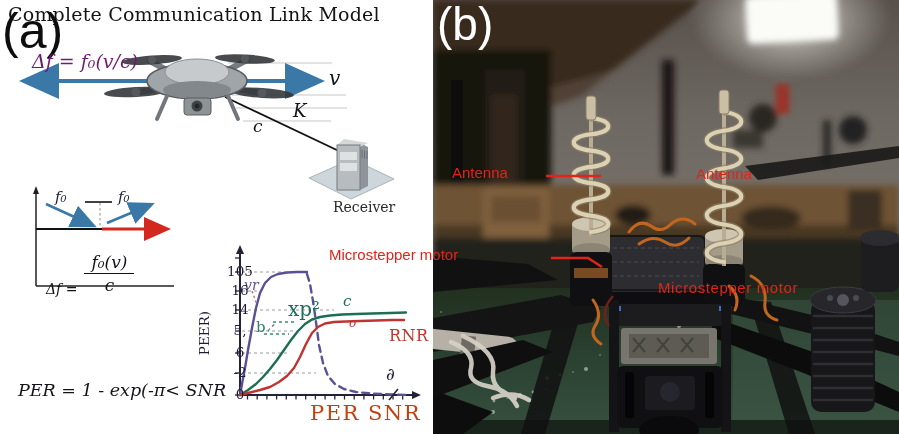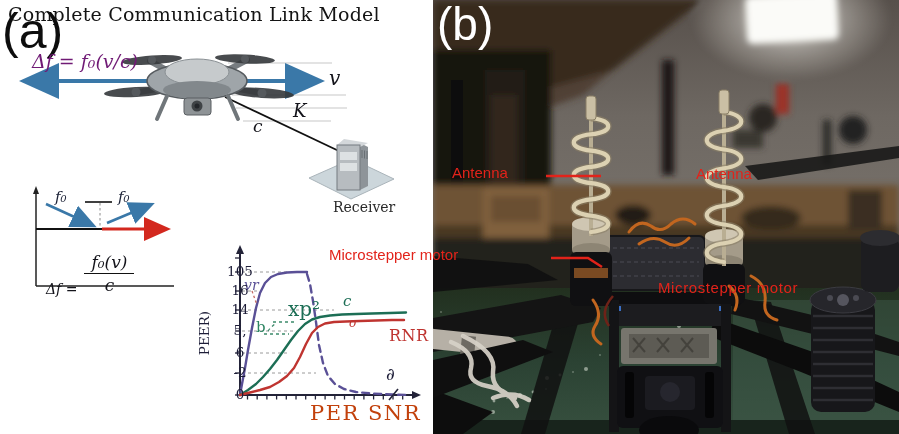--- a/index.html
+++ b/index.html
@@ -202,20 +202,21 @@
     <div class="abs serif ital" id="f0-left">f₀</div>
     <div class="abs serif ital" id="f0-right">f₀</div>
     <div class="abs serif ital" id="doppler-eq">
       <span class="lhs">Δf =</span>
       <span class="frac">
         <span>f₀(v)</span>
         <span class="bar"></span>
         <span>c</span>
       </span>
     </div>
+    <div class="abs serif ital nowrap" id="bottom-eq">PER = 1 - exp(-π&lt; SNR</div>
     <div class="abs serif" id="ylabel">PEER)</div>
     <div class="abs serif" id="xlabel">PER SNR</div>
     <div class="abs serif ital" id="lbl-vr">vr</div>
     <div class="abs serif" id="lbl-xp2">xp²</div>
     <div class="abs serif ital" id="lbl-c">c</div>
     <div class="abs serif" id="lbl-b">b</div>
     <div class="abs serif ital" id="lbl-o">o</div>
     <div class="abs serif" id="lbl-rnr">RNR</div>
     <div class="abs serif ital" id="lbl-partial">∂</div>
     <div id="ytick-labels" class="abs" style="left:0;top:0;width:433px;height:434px;pointer-events:none;">

